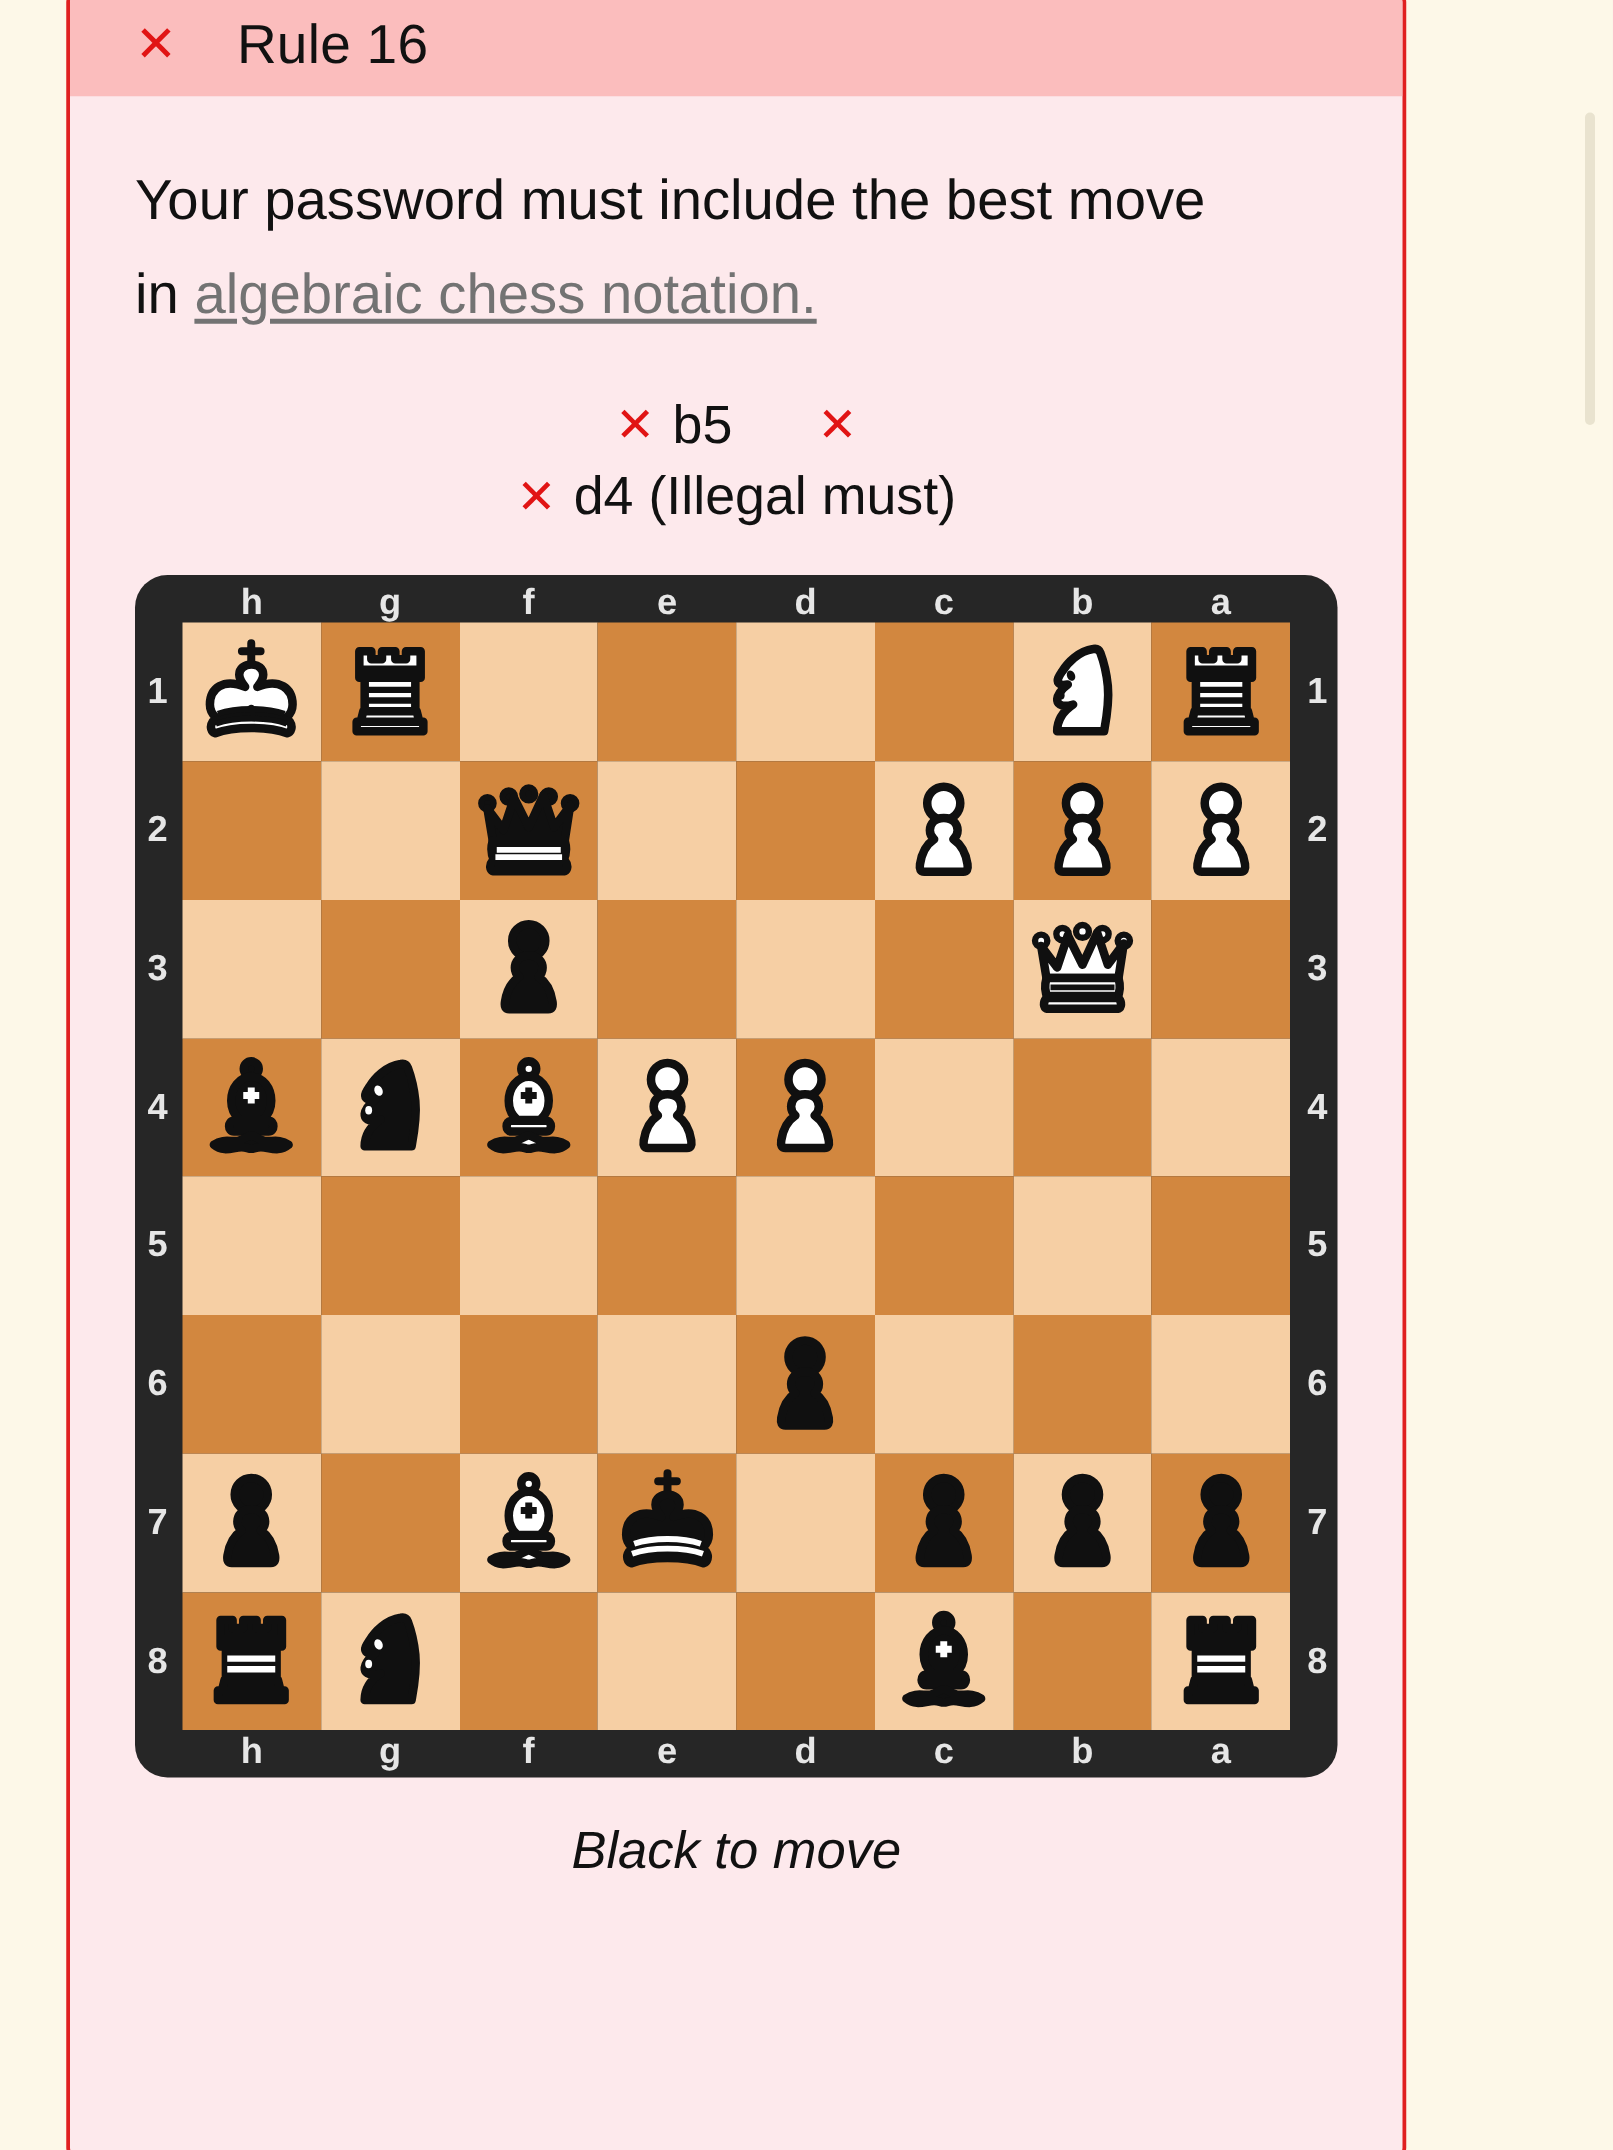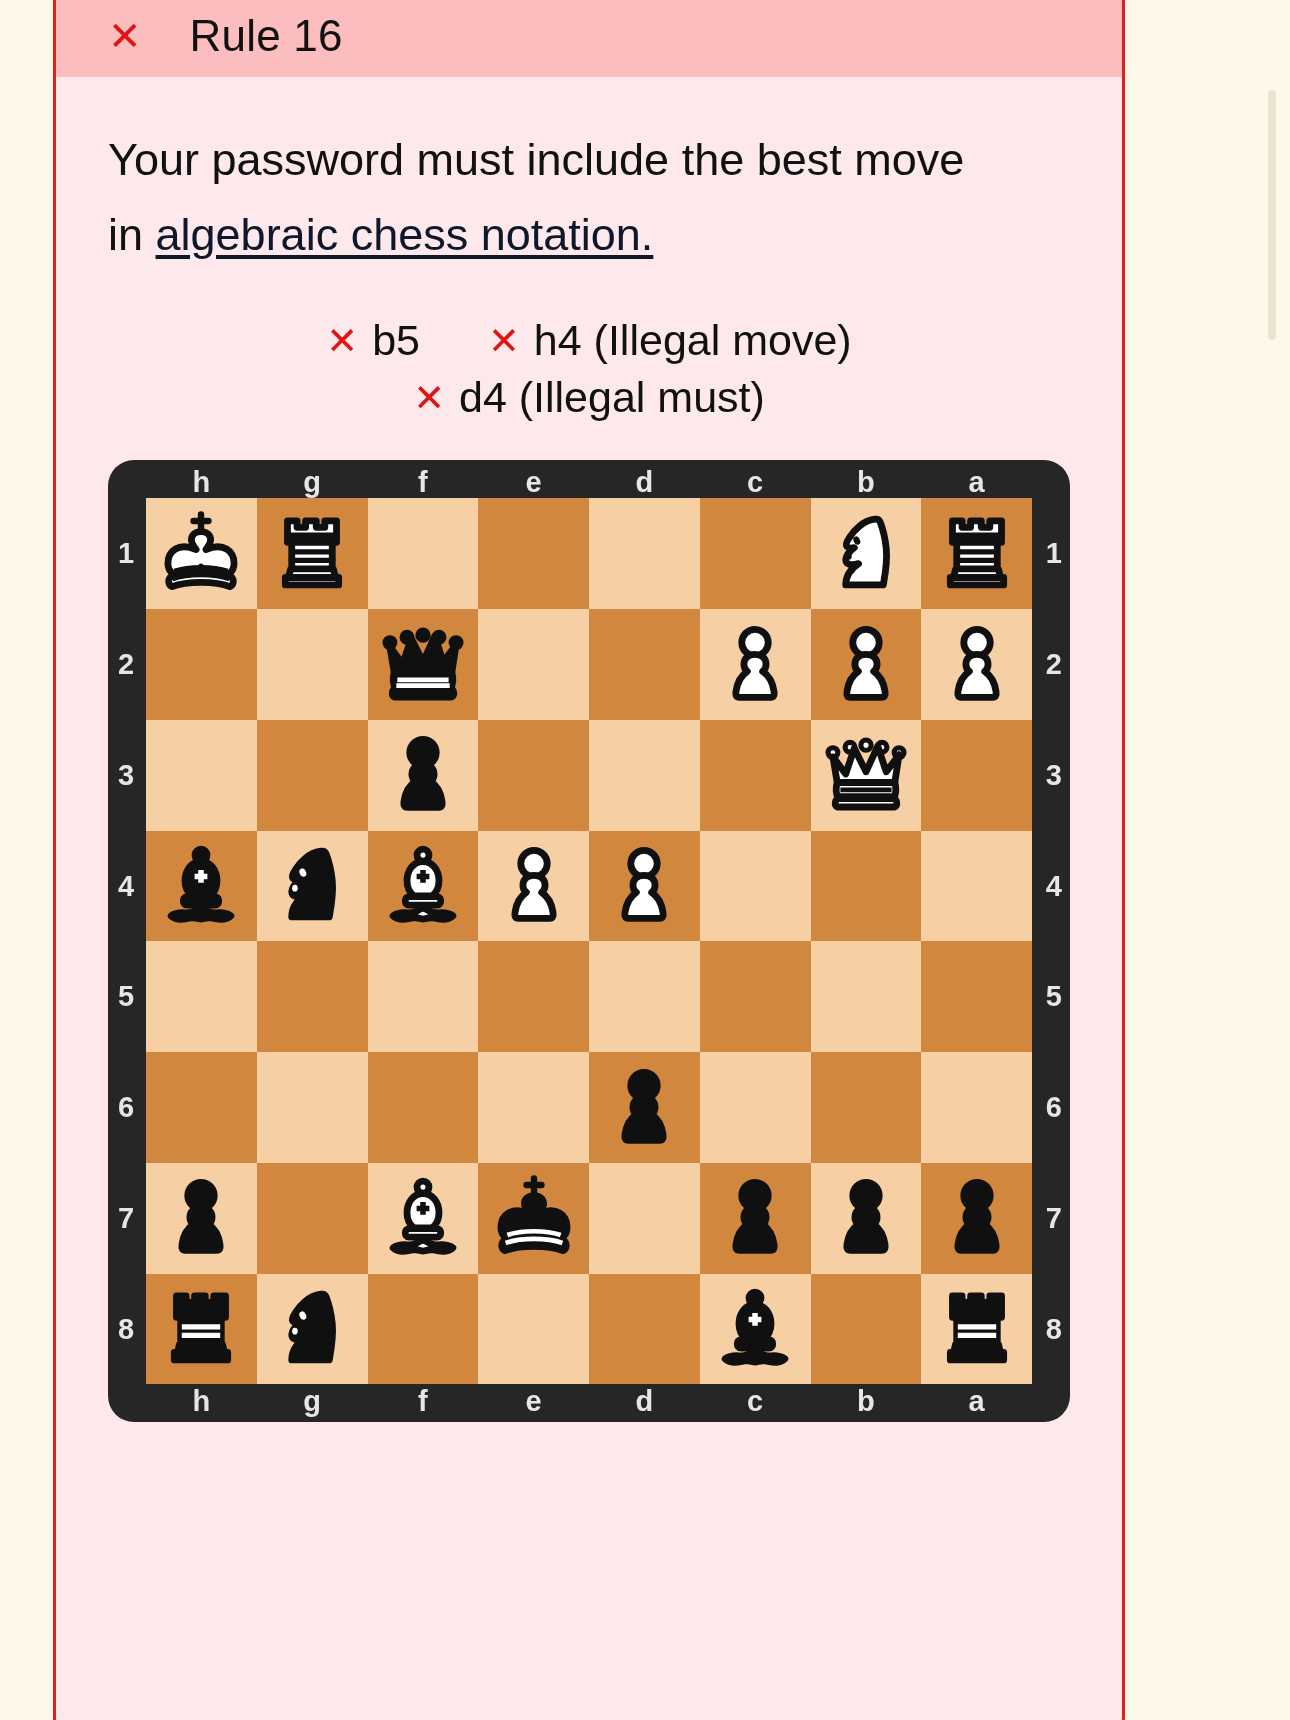--- a/index.html
+++ b/index.html
@@ -66,21 +66,21 @@
   }
 
   .rule-body { padding: 46px 52px 0 52px; }
 
   .rule-text {
     font-size: 45px;
     line-height: 1.66;
     color: #111;
   }
   .rule-link {
-    color: #0f172a;
+    color: #737373;
     text-decoration: underline;
     text-underline-offset: 5px;
   }
 
   
   .attempts {
     margin-top: 44px;
     text-align: center;
   }
   .attempt-row {
@@ -199,21 +199,20 @@
       </div>
 
       <div class="attempts">
         <div class="attempt-row">
           <span class="attempt">
             <span class="x-icon">✕</span>
             <span>b5</span>
           </span>
           <span class="attempt">
             <span class="x-icon">✕</span>
-            <span>h4 (Illegal move)</span>
           </span>
         </div>
         <div class="attempt-row">
           <span class="attempt">
             <span class="x-icon">✕</span>
             <span>d4 (Illegal must)</span>
           </span>
         </div>
       </div>
 
@@ -538,20 +537,21 @@
       <path d="M10 37h25v-3.5H10zM11.5 33.5h22l-1-4h-20zM13 29.5h19V17H13zM11 17h23v-3H11zM11 14V7h4.5v3h4V7h5v3h4V7H34v7z" fill="#101010" stroke="#101010" stroke-width="3.2" stroke-linejoin="round"></path>
       <path d="M13.5 21.5h18M13.5 25.5h18" stroke="#ffffff" stroke-width="2.4" fill="none"></path>
                     </svg>
                   </span>
                 </div>
               </div>
           </div>
         </div>
       </div>
 
+      <div class="caption">Black to move</div>
 
     </div>
   </div>
 
   <div class="scrollbar-track">
     <div class="scrollbar-thumb"></div>
   </div>
 </div>
 
 </body></html>

